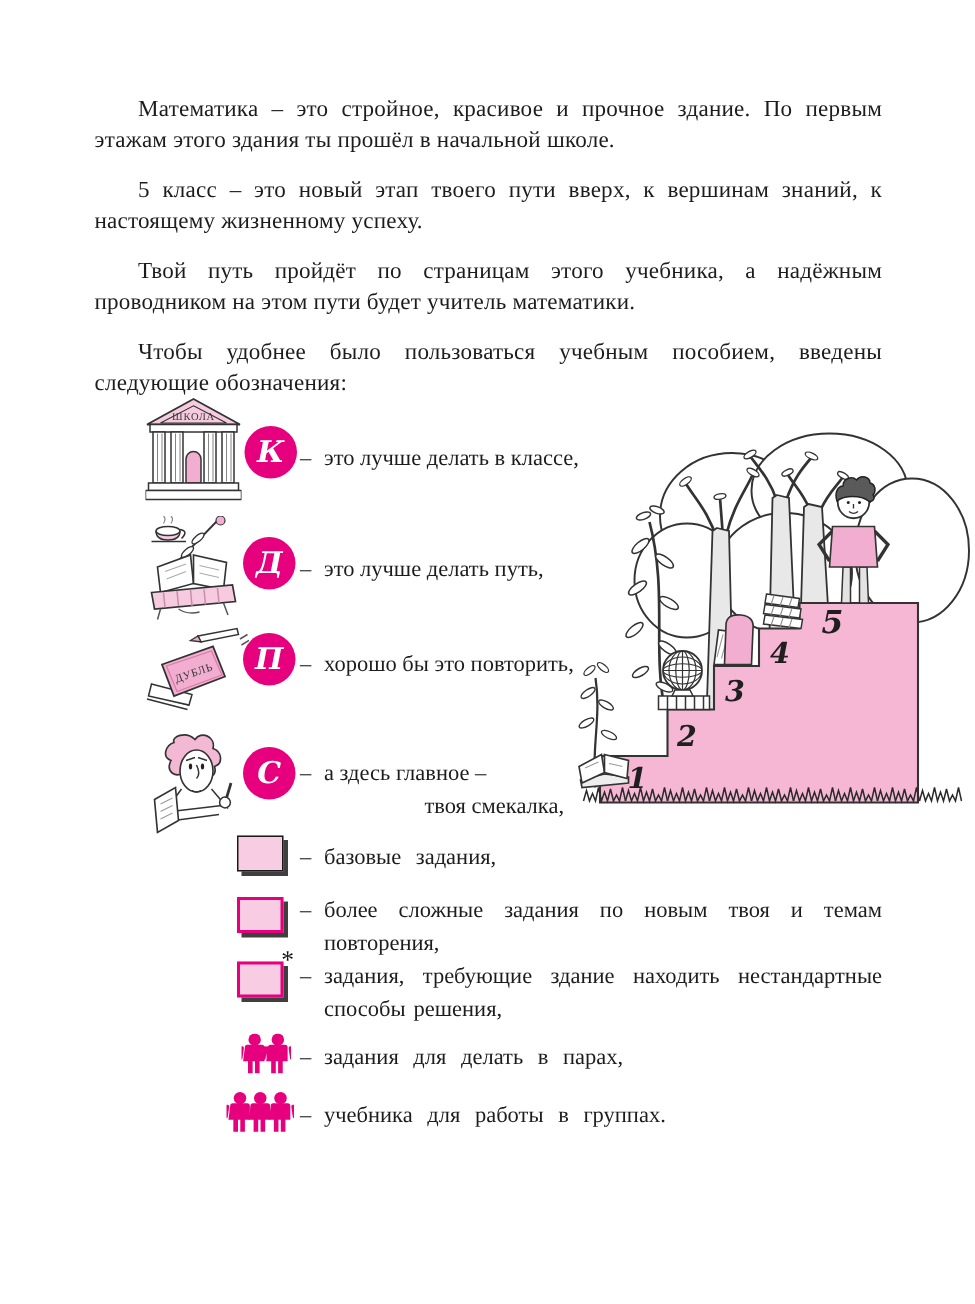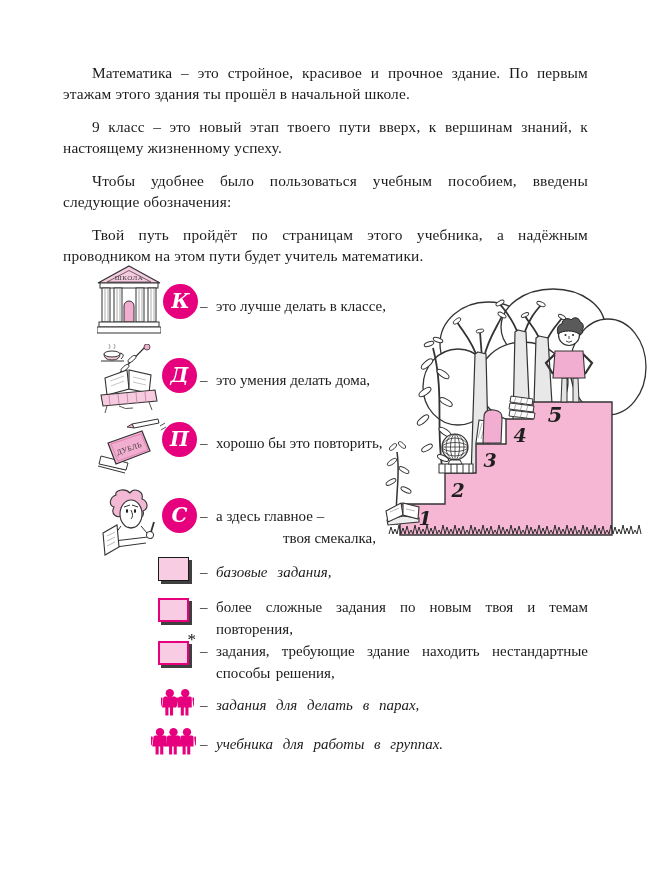--- a/index.html
+++ b/index.html
@@ -11,39 +11,39 @@
   #bodytext p{margin:0 0 12px 0;text-indent:29px;text-align:justify;
               font-size:15.4px;line-height:21px;letter-spacing:.15px;}
   
   .badge{position:absolute;width:35px;height:35px;border-radius:50%;background:#e6007e;
          color:#fff;display:flex;align-items:center;justify-content:center;
          font:italic 700 20px "DejaVu Serif",serif;padding-bottom:2px;box-sizing:border-box;}
   .lrow{position:absolute;left:200px;width:390px;font-size:15px;line-height:22px;}
   .lrow .dash{position:absolute;left:0;top:0;}
   .lrow .ltxt{display:block;margin-left:16px;width:372px;}
   .just .ltxt{text-align:justify;text-align-last:left;word-spacing:1.5px;}
-  .wide .ltxt{word-spacing:6px;font-style:italic;}
+  .wide .ltxt{word-spacing:6px;}
   .sq{position:absolute;width:31px;height:24px;background:#f8cce2;
       box-shadow:3px 3px 0 0 #3f3f3f;box-sizing:border-box;}
   .sq.black{border:1.6px solid #1a1a1a;}
   .sq.magenta{border:2px solid #e6007e;}
   .sq .star{position:absolute;right:-9px;top:-13px;font-size:17px;color:#111;}
   svg text{font-family:"Liberation Serif",serif;}
   .stepnum{font:italic 700 19px "DejaVu Serif",serif;fill:#1f1f1f;}
 </style>
 </head>
 <body>
 
 <div id="page">
 
   <div id="bodytext">
     <p>Математика – это стройное, красивое и прочное здание. По первым этажам этого здания ты прошёл в начальной школе.</p>
-    <p>9 класс – это новый этап твоего пути вверх, к вершинам знаний, к настоящему жизненному успеху.</p>
+    <p>5 класс – это новый этап твоего пути вверх, к вершинам знаний, к настоящему жизненному успеху.</p>
+    <p>Твой путь пройдёт по страницам этого учебника, а надёжным проводником на этом пути будет учитель математики.</p>
     <p>Чтобы удобнее было пользоваться учебным пособием, введены следующие обозначения:</p>
-    <p>Твой путь пройдёт по страницам этого учебника, а надёжным проводником на этом пути будет учитель математики.</p>
   </div>
 
   <svg class="abs" style="left:97px;top:265px;" width="64" height="70" viewBox="0 0 64 70">
     <polygon points="32,1 63,18 1,18" fill="#f6cadf" stroke="#333" stroke-width="1.2"></polygon>
     <polygon points="32,5.5 54,17 10,17" fill="none" stroke="#333" stroke-width="0.7"></polygon>
     <text x="32" y="15" text-anchor="middle" font-size="7" letter-spacing="0.5" fill="#3a3a3a">ШКОЛА</text>
     <rect x="3" y="18" width="58" height="5" fill="#fff" stroke="#333" stroke-width="1"></rect>
     <g fill="#fff" stroke="#333" stroke-width="1">
       <rect x="5" y="23" width="8" height="34"></rect>
         <rect x="17" y="23" width="8" height="34"></rect>
@@ -97,21 +97,21 @@
         <line x1="37" y1="49" x2="38" y2="59"></line>
       <line x1="46" y1="48" x2="47" y2="58"></line>
     </g>
     <path d="M8,62 l-2,7 M50,58 l3,8 M20,62 q6,4 14,2" fill="none" stroke="#555" stroke-width="1"></path>
   </svg>
   <div class="badge" style="left:162px;top:358px;">
     <span>Д</span>
   </div>
   <div class="lrow" style="top:369px;">
     <span class="dash">–</span>
-    <span class="ltxt">это умения делать дома,</span>
+    <span class="ltxt">это лучше делать путь,</span>
   </div>
 
   <svg class="abs" style="left:96px;top:418px;" width="70" height="56" viewBox="0 0 70 56">
 
     <path d="M4,42 l27,7 M3,45 l27,7 M2,48 l27,7" stroke="#333" stroke-width="1" fill="none"></path>
     <polygon points="5,38 32,45 30,52 3,46" fill="#fff" stroke="#333" stroke-width="1"></polygon>
 
     <polygon points="12,25 46,13 54,33 20,46" fill="#f2aed0" stroke="#333" stroke-width="1.2"></polygon>
     <polygon points="15,26 45,16 52,32 22,43" fill="none" stroke="#d77ba8" stroke-width="0.8"></polygon>
     <text x="33" y="33" text-anchor="middle" font-size="7.5" letter-spacing="0.5" fill="#3a3a3a" transform="rotate(-19 33 30)">ДУБЛЬ</text>

